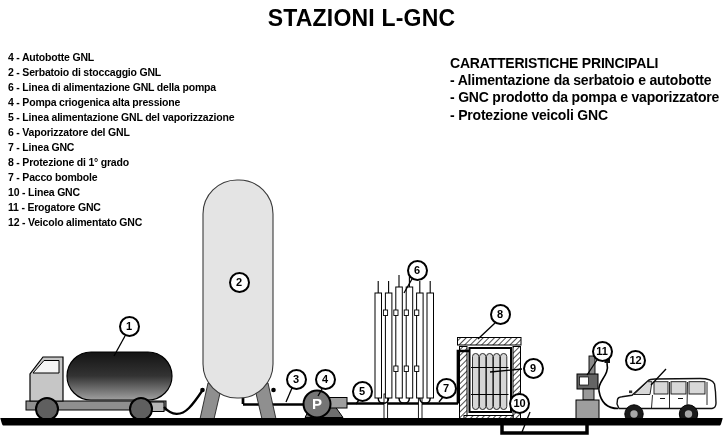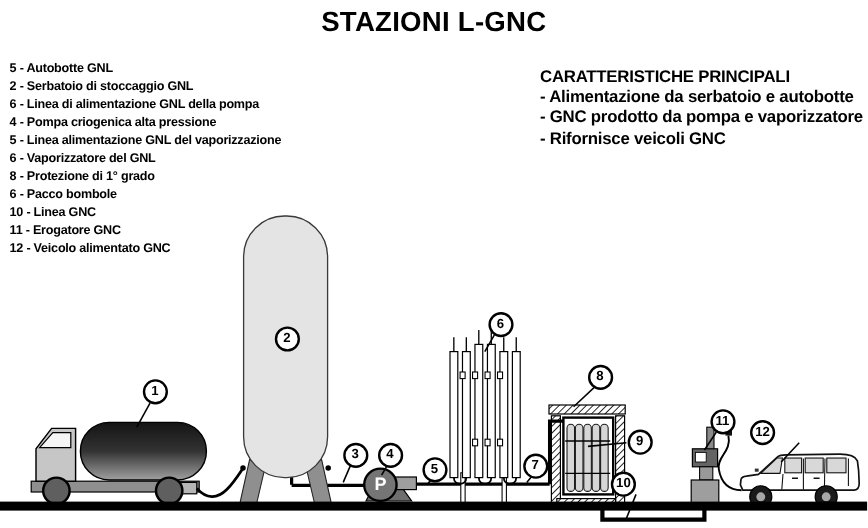--- a/index.html
+++ b/index.html
@@ -1,18 +1,18 @@
 <!DOCTYPE html>
 <html><head>
 <meta charset="utf-8">
 <style>
   html,body { margin:0; padding:0; background:#ffffff; }
   .page {
     position:relative; width:723px; height:440px; background:#ffffff;
-    font-family:"Liberation Sans", sans-serif; overflow:hidden; color:#000;
+    font-family:"Liberation Sans", sans-serif; overflow:hidden; color:#000;border-radius:26px;
   }
   .title {
     position:absolute; top:5px; left:0; width:723px; margin:0;
     text-align:center; font-size:23px; font-weight:bold; letter-spacing:0.2px;
   }
   .legend {
     position:absolute; left:8px; top:50px;
     font-size:10.5px; font-weight:bold; line-height:15px;
     letter-spacing:-0.2px; white-space:nowrap;
   }
@@ -35,38 +35,39 @@
   }
 </style>
 </head>
 <body>
 
 <div class="page">
 
   <h1 class="title">STAZIONI L-GNC</h1>
 
   <div class="legend">
-    <div>5 - Autobotte GNL</div>
+    <div>4 - Autobotte GNL</div>
     <div>2 - Serbatoio di stoccaggio GNL</div>
     <div>6 - Linea di alimentazione GNL della pompa</div>
     <div>4 - Pompa criogenica alta pressione</div>
     <div>5 - Linea alimentazione GNL del vaporizzazione</div>
     <div>6 - Vaporizzatore del GNL</div>
+    <div>7 - Linea GNC</div>
     <div>8 - Protezione di 1° grado</div>
-    <div>6 - Pacco bombole</div>
+    <div>7 - Pacco bombole</div>
     <div>10 - Linea GNC</div>
     <div>11 - Erogatore GNC</div>
     <div>12 - Veicolo alimentato GNC</div>
   </div>
 
   <div class="chars">
     <div>CARATTERISTICHE PRINCIPALI</div>
     <div>- Alimentazione da serbatoio e autobotte</div>
     <div>- GNC prodotto da pompa e vaporizzatore</div>
-    <div>- Rifornisce veicoli GNC</div>
+    <div>- Protezione veicoli GNC</div>
   </div>
 
   <svg class="diagram" viewBox="0 0 723 440">
     <defs>
       <linearGradient id="tankerGrad" x1="0" y1="0" x2="0" y2="1">
         <stop offset="0" stop-color="#141414"></stop>
         <stop offset="0.5" stop-color="#333333"></stop>
         <stop offset="1" stop-color="#a0a0a0"></stop>
       </linearGradient>
       <pattern id="hatch" width="4" height="4" patternUnits="userSpaceOnUse" patternTransform="rotate(45)">

